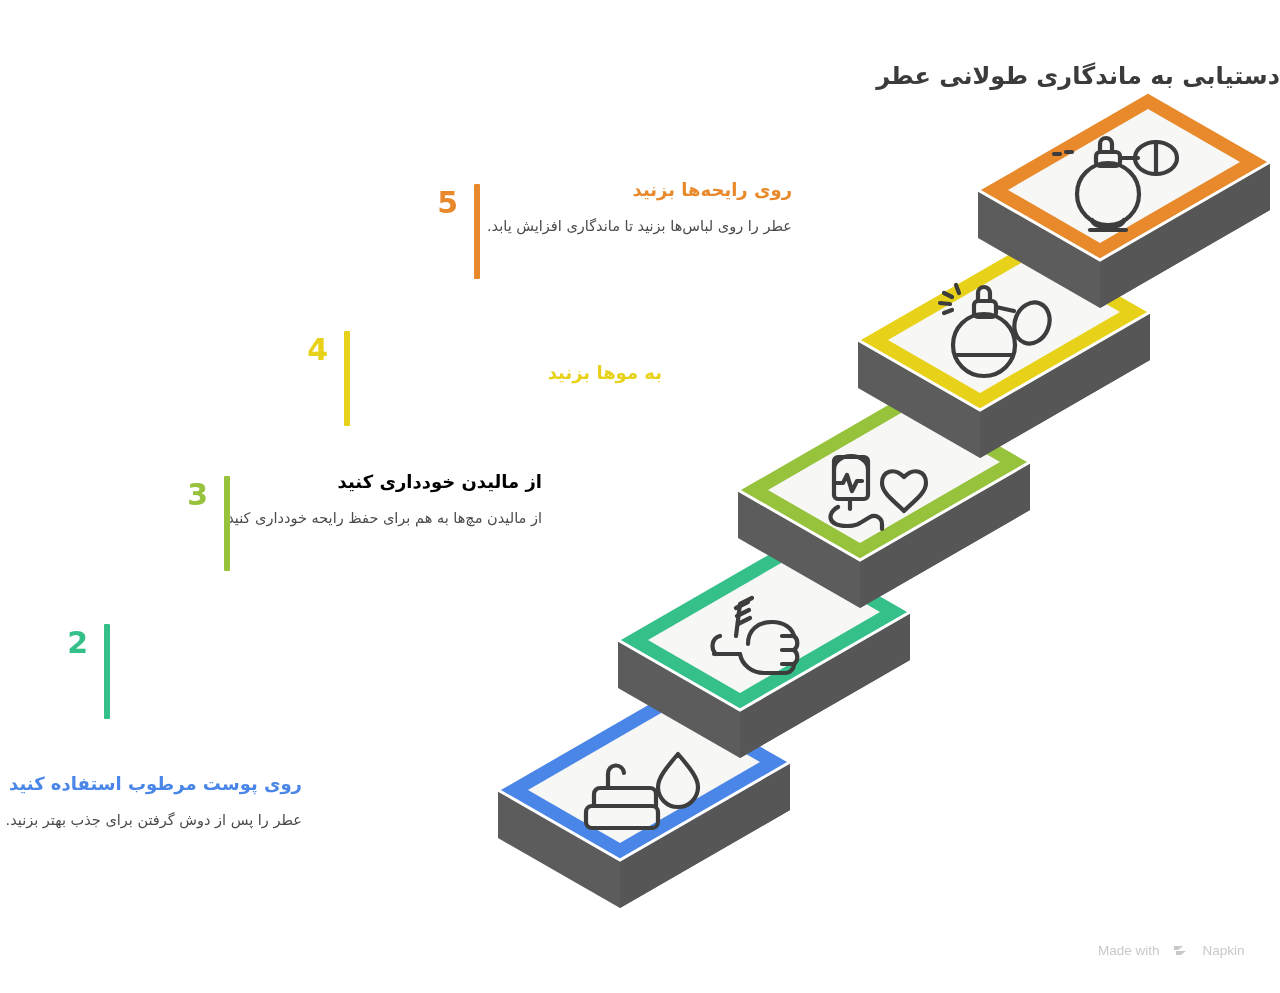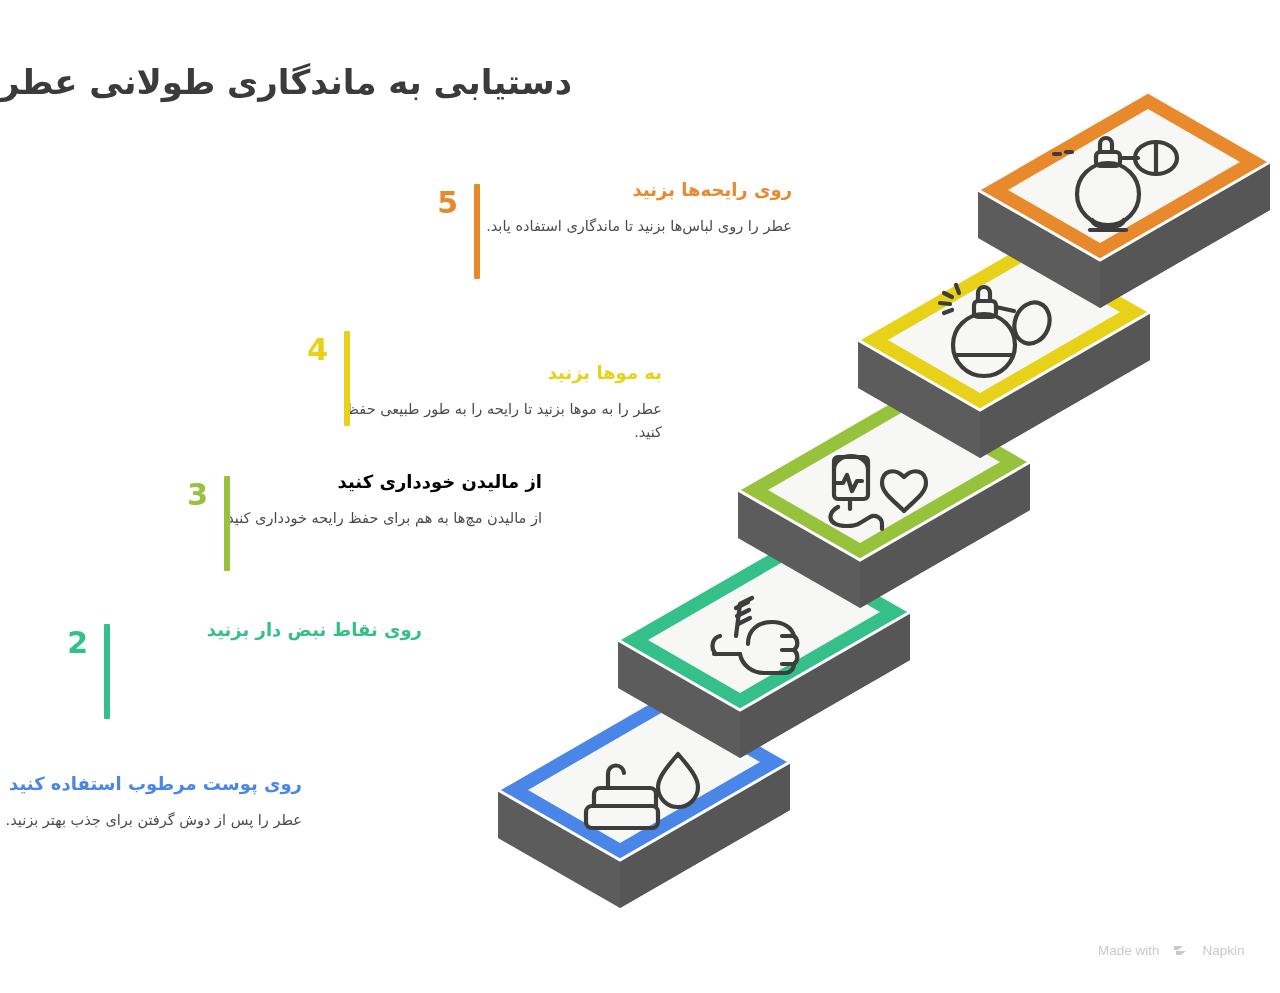--- a/index.html
+++ b/index.html
@@ -10,22 +10,22 @@
     font-family:"DejaVu Sans","Liberation Sans",sans-serif;
     overflow:hidden;
     position:relative;
   }
   #stage{position:absolute;inset:0;width:1280px;height:993px;}
 
   
   .title{
     position:absolute;
     left:0;right:0;top:62px;
-    text-align:left;
-    font-size:34px;
+    text-align:right;
+    font-size:24px;
     font-weight:bold;
     color:#3b3b3b;
     letter-spacing:0px;
     direction:rtl;
   }
 
   
   .stairs{
     position:absolute;
     left:0;top:0;
@@ -204,47 +204,45 @@
         <path d="M -46,-36 L -40,-36 M -58,-34 L -52,-34"></path>
       </g>
     </g>
   </svg>
 
   <div class="step-text" id="t5">
     <div class="num" style="color: rgb(232, 137, 43);">5</div>
     <div class="bar" style="background: rgb(232, 137, 43);"></div>
     <div class="txt-inner">
       <div class="head" style="color: rgb(232, 137, 43);">روی رایحه‌ها بزنید</div>
-      <div class="body">عطر را روی لباس‌ها بزنید تا ماندگاری استفاده یابد.</div>
+      <div class="body">عطر را روی لباس‌ها بزنید تا ماندگاری افزایش یابد.</div>
     </div>
   </div>
 
   <div class="step-text" id="t4">
     <div class="num" style="color: rgb(232, 210, 25);">4</div>
     <div class="bar" style="background: rgb(232, 210, 25);"></div>
     <div class="txt-inner">
       <div class="head" style="color: rgb(232, 210, 25); margin-top: 36px;">به موها بزنید</div>
-      <div class="body">عطر را به موها بزنید تا رایحه را به طور طبیعی حفظ کنید.</div>
     </div>
   </div>
 
   <div class="step-text" id="t3">
     <div class="num" style="color: rgb(150, 194, 60);">3</div>
     <div class="bar" style="background: rgb(150, 194, 60);"></div>
     <div class="txt-inner">
       <div class="head" style="color: #000000;">از مالیدن خودداری کنید</div>
       <div class="body">از مالیدن مچ‌ها به هم برای حفظ رایحه خودداری کنید.</div>
     </div>
   </div>
 
   <div class="step-text" id="t2">
     <div class="num" style="color: rgb(53, 192, 138);">2</div>
     <div class="bar" style="background: rgb(53, 192, 138);"></div>
     <div class="txt-inner">
-      <div class="head" style="color: rgb(53, 192, 138);">روی نقاط نبض دار بزنید</div>
     </div>
   </div>
 
   <div class="step-text" id="t1">
 
     <div class="txt-inner">
       <div class="head" style="color: rgb(74, 134, 232);">روی پوست مرطوب استفاده کنید</div>
       <div class="body">عطر را پس از دوش گرفتن برای جذب بهتر بزنید.</div>
     </div>
   </div>

